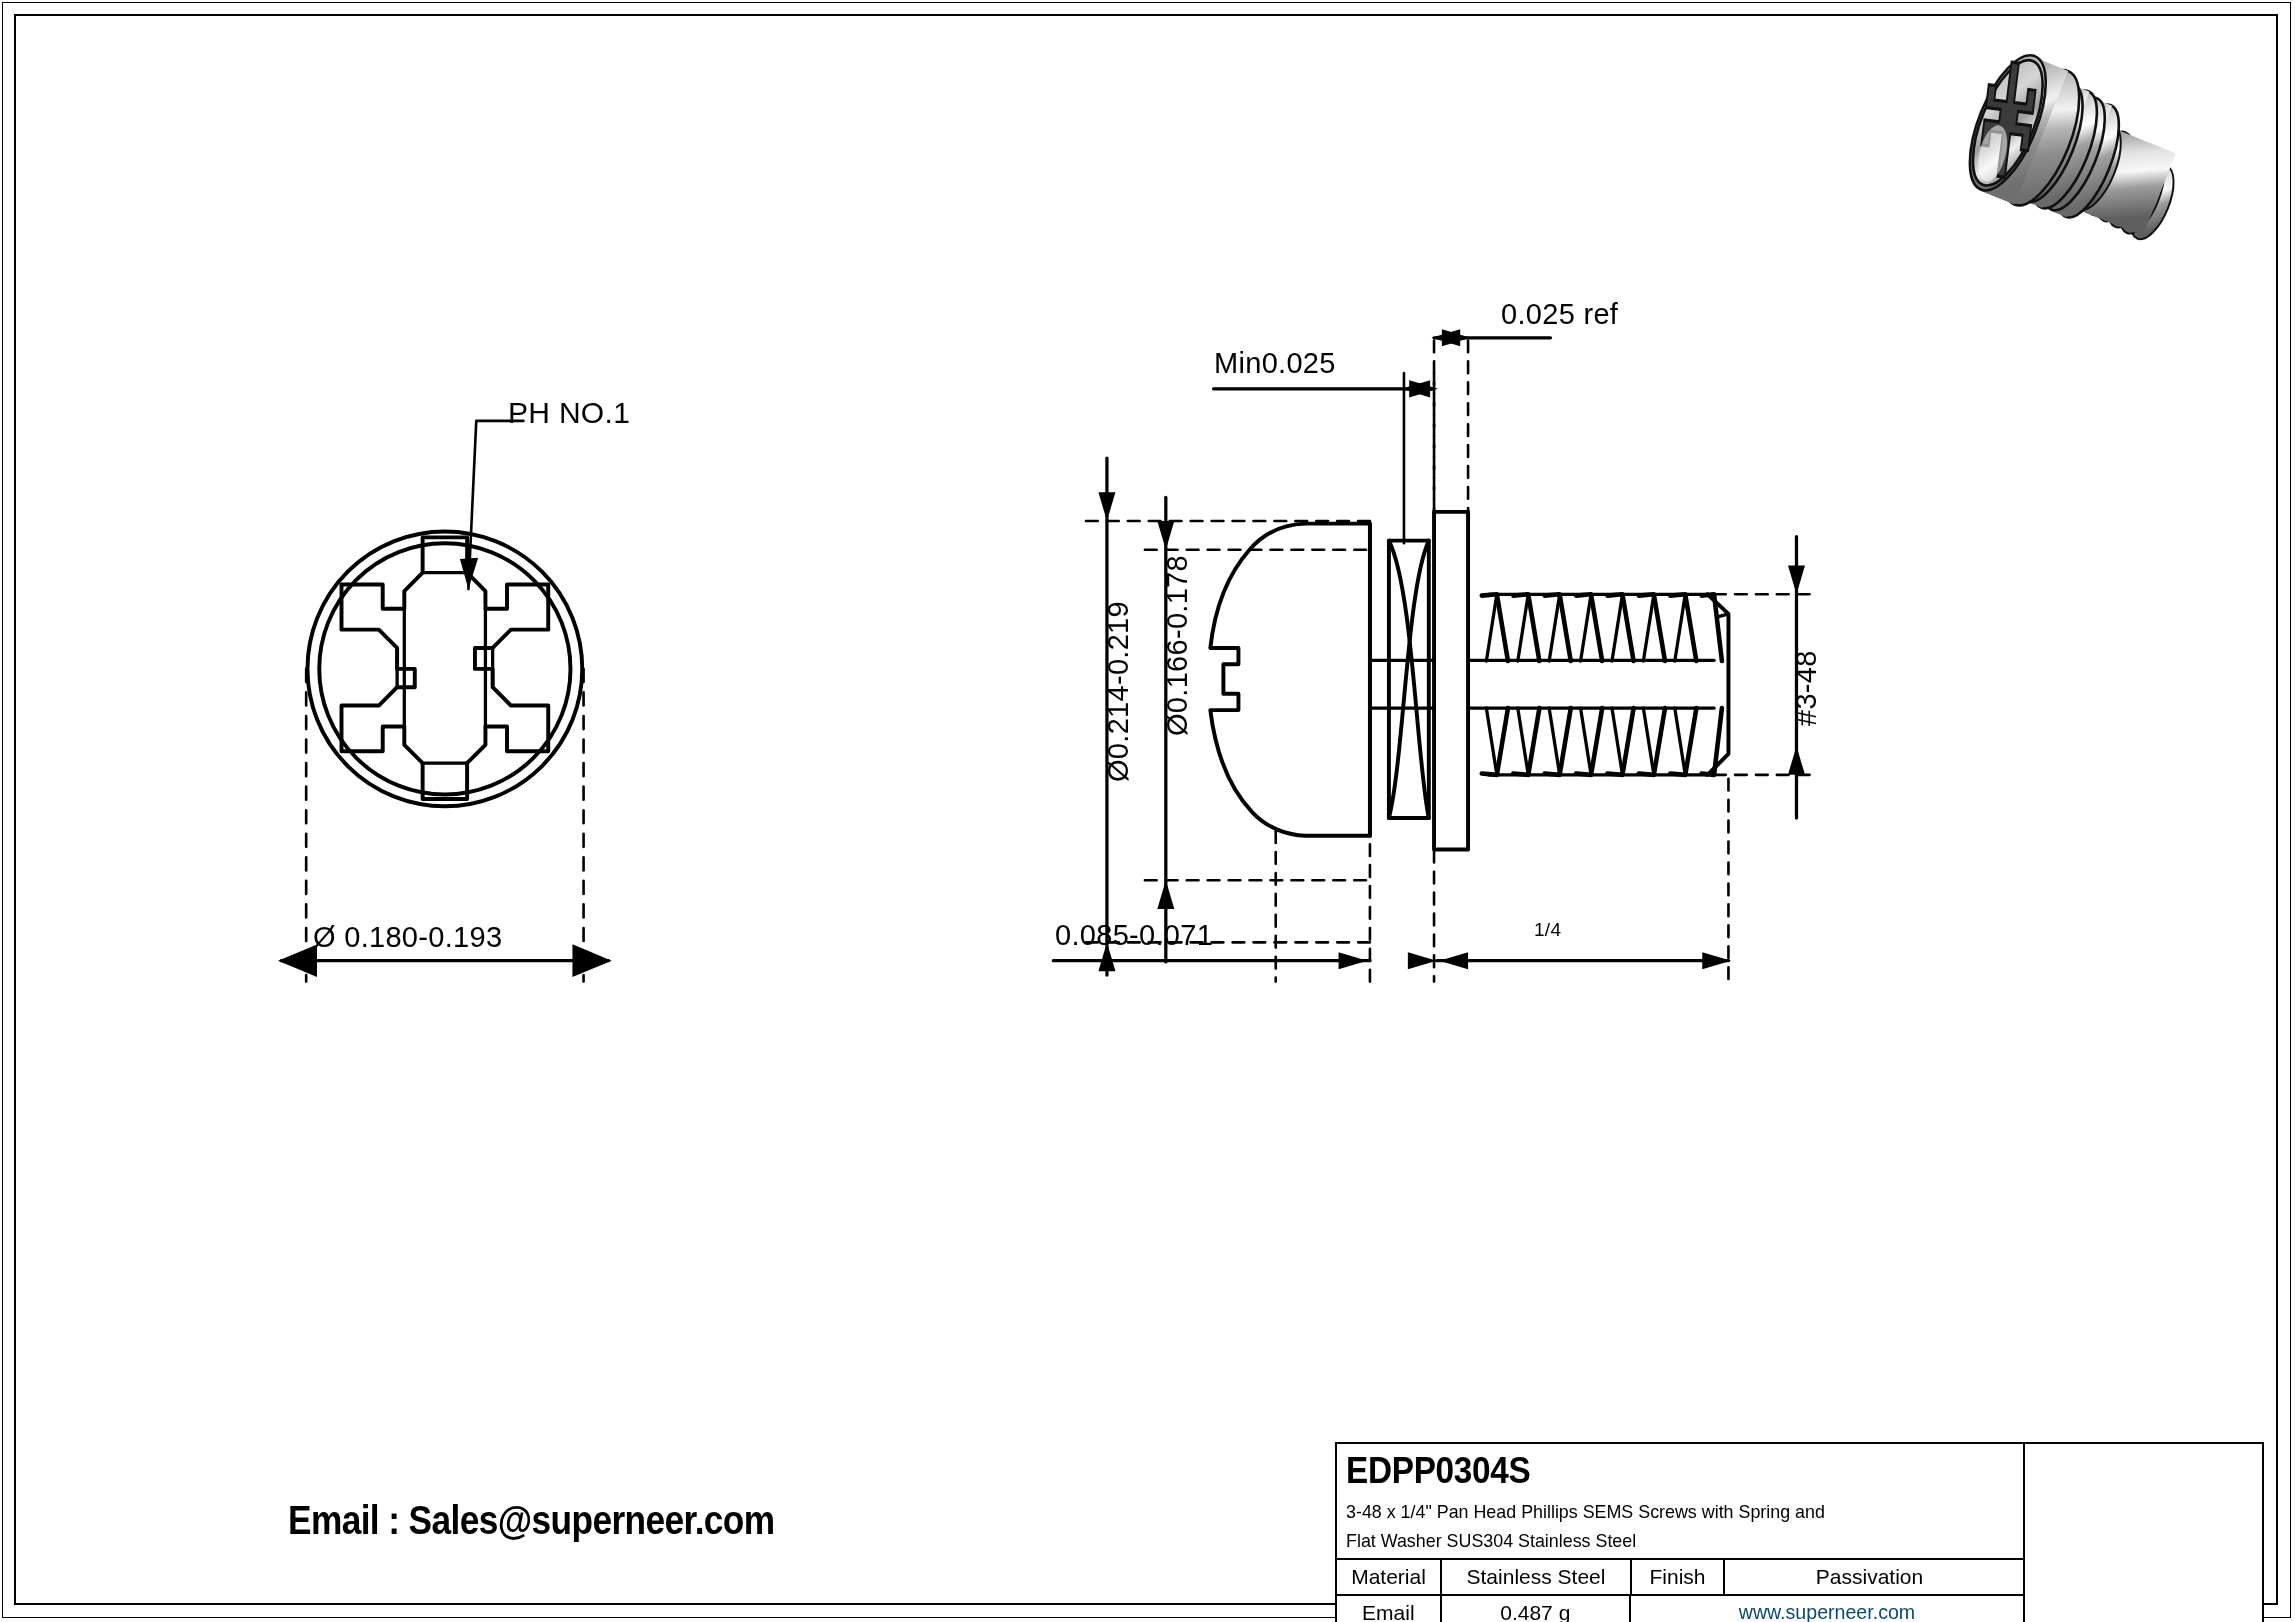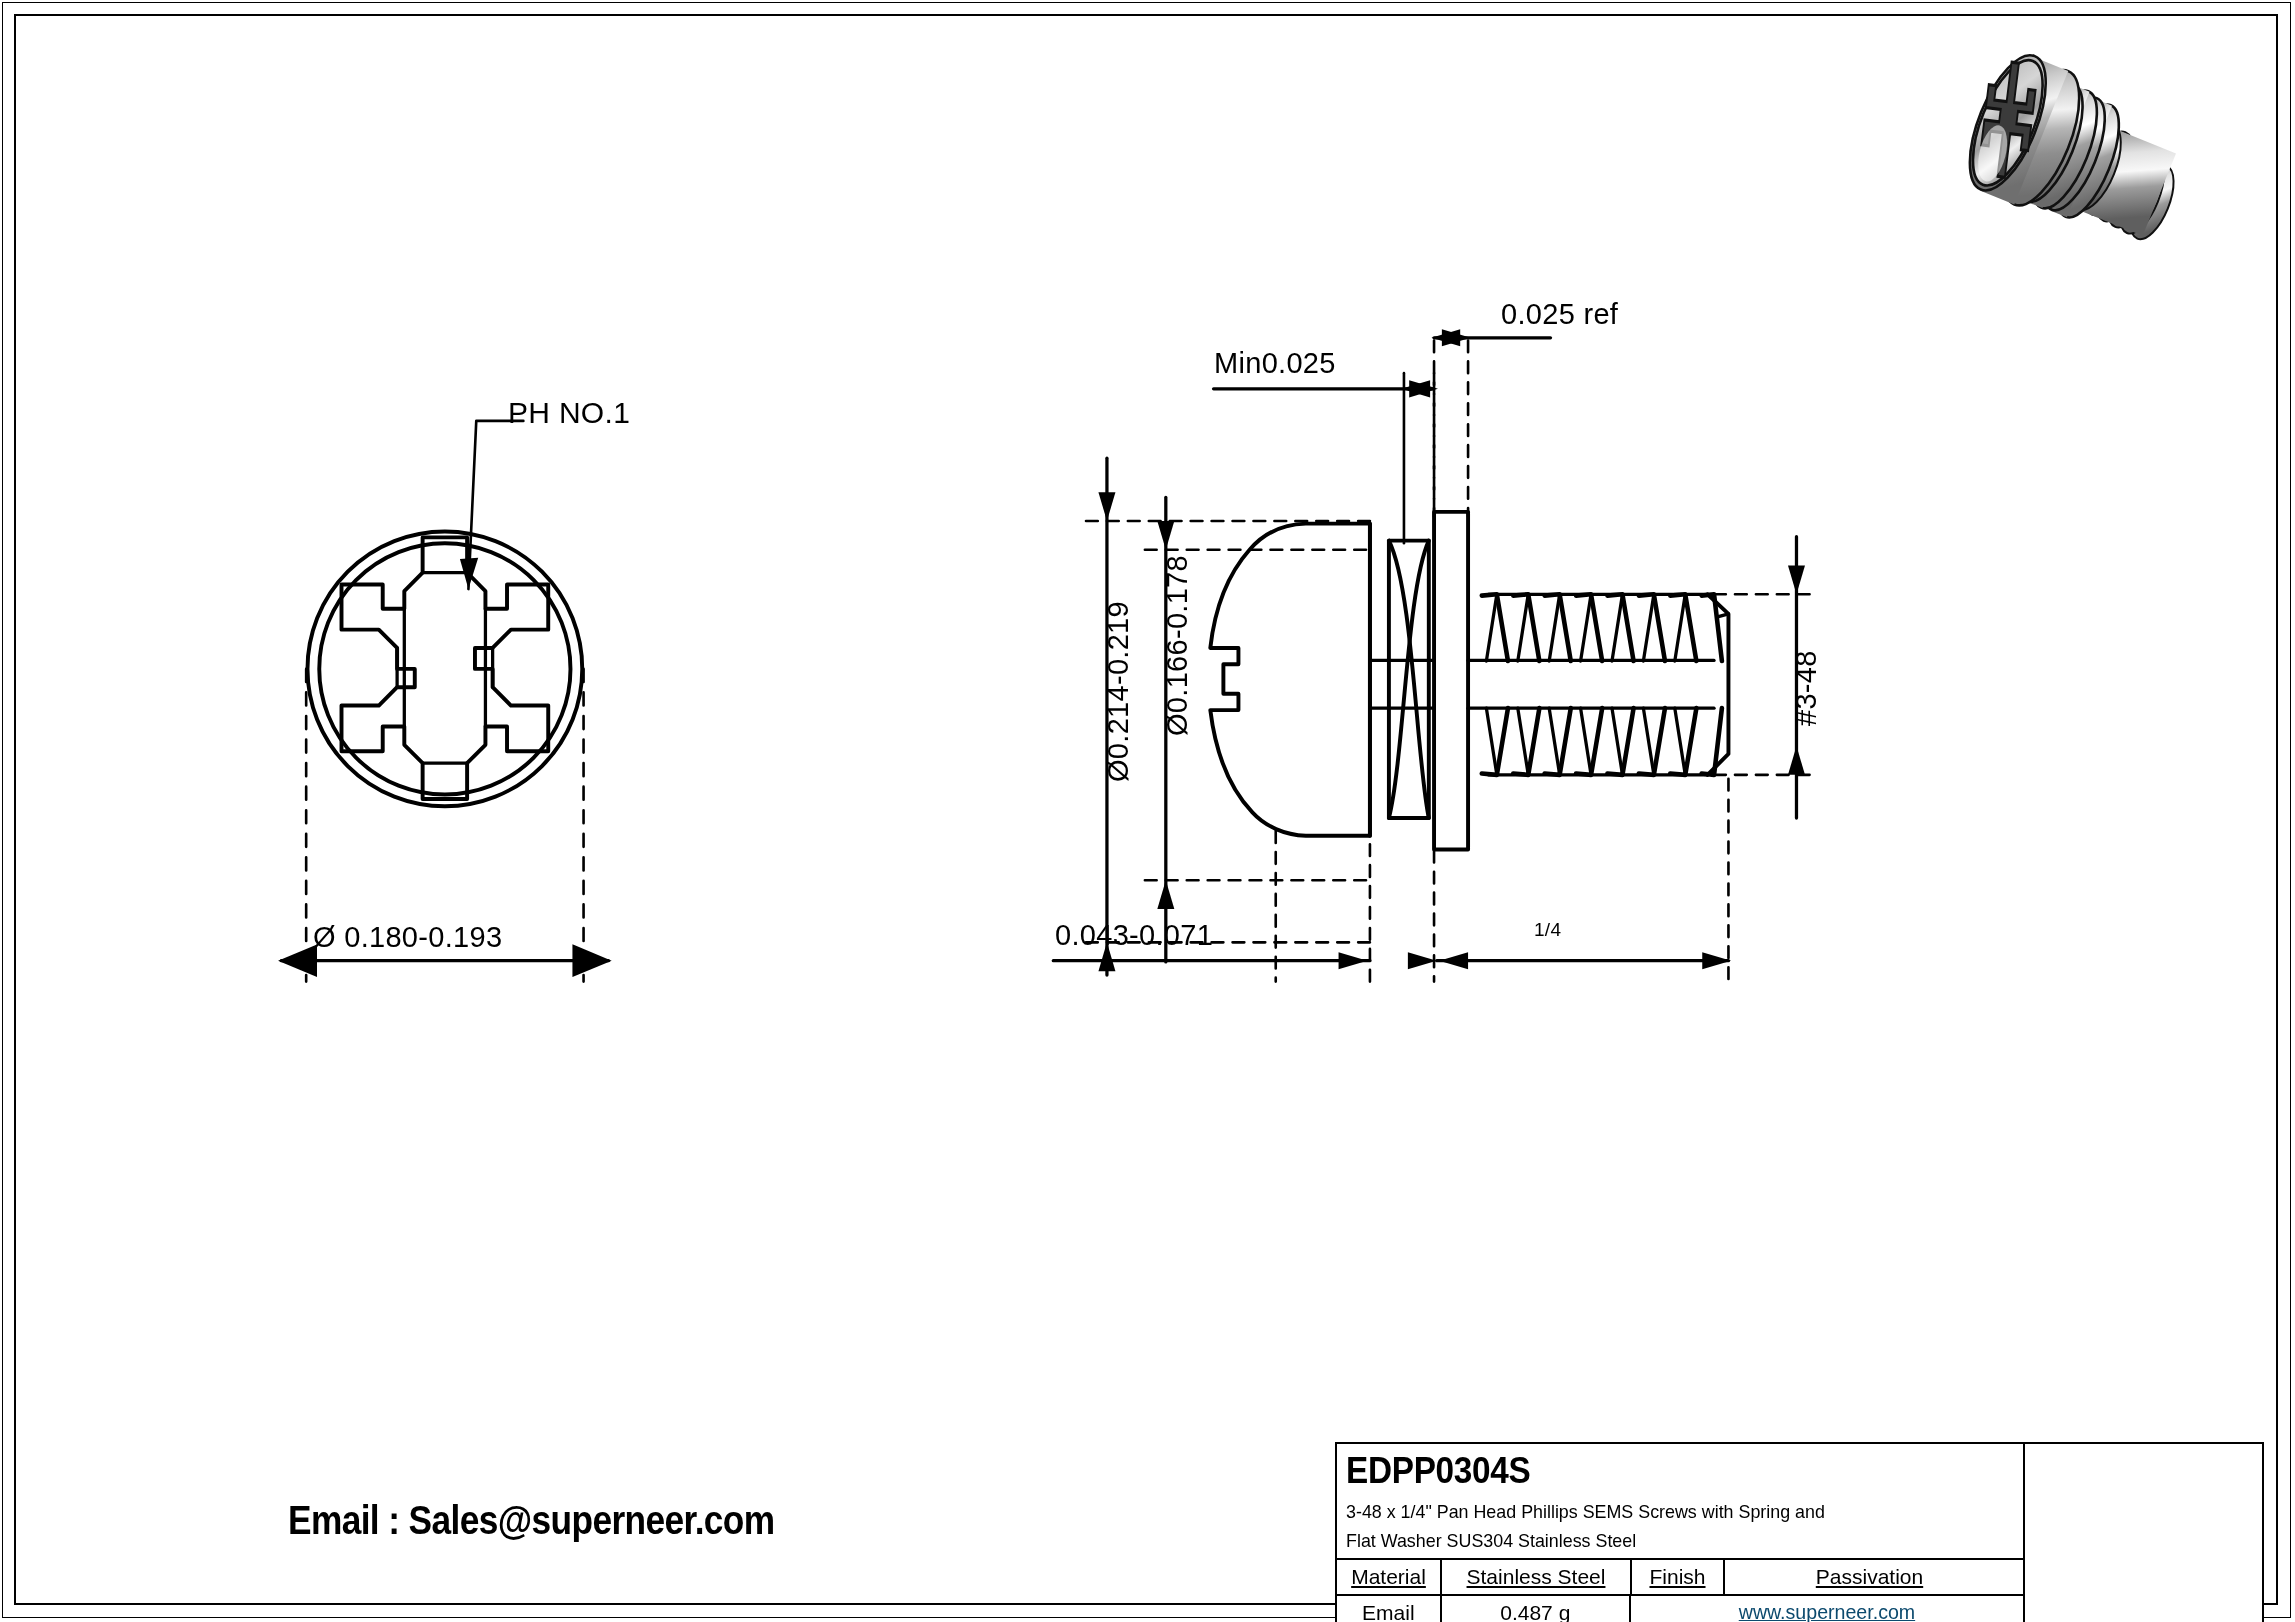--- a/index.html
+++ b/index.html
@@ -34,21 +34,21 @@
   #tb-desc{flex:1;padding:6.5px 9.2px 2.6px 9.2px;box-sizing:border-box;
       border-bottom:2px solid #000;}
   #tb-code{font-size:37px;font-weight:700;letter-spacing:-0.3px;line-height:1.08;
       transform:scaleX(0.9);transform-origin:0 0;}
   #tb-title{font-size:19px;line-height:1.5;margin-top:7.9px;
       transform:scaleX(0.94);transform-origin:0 0;}
   .tb-row{display:flex;height:41px;}
   .tb-row.first{border-bottom:2px solid #000;}
   .tb-cell{border-right:2px solid #000;box-sizing:border-box;
       display:flex;align-items:center;justify-content:center;
-      font-size:21px;padding:0 22px;text-decoration:underline;}
+      font-size:21px;padding:0 22px;}
   .tb-cell.last{border-right:none;}
   .c-mat{width:105px;}
   .c-matv{width:190px;}
   .c-fin{width:93px;}
   .c-finv{width:289px;}
   .c-wt{width:105px;}
   .c-wtv{width:190px;}
   .c-url{width:394px;color:#0c4a6e;font-size:19.6px;}
   #tb-right{flex:1;position:relative;}
   #logo-mark{position:absolute;left:52px;top:11.8px;width:79px;height:98px;}
@@ -216,21 +216,21 @@
 <div class="lbl dim" style="left:1501px;top:298px;font-size:29px;">0.025 ref</div>
 
 <div class="lbl dim" style="left:1214px;top:347px;font-size:29px;">Min0.025</div>
 
 <div class="lbl dim dim-rot" style="left:1102px;top:782px;font-size:29px;transform:rotate(-90deg);">Ø0.214-0.219</div>
 
 <div class="lbl dim dim-rot" style="left:1161px;top:736px;font-size:29px;transform:rotate(-90deg);">Ø0.166-0.178</div>
 
 <div class="lbl dim dim-rot" style="left:1790px;top:726px;font-size:29px;transform:rotate(-90deg);">#3-48</div>
 
-<div class="lbl dim" style="left:1055px;top:919px;font-size:29px;">0.043-0.071</div>
+<div class="lbl dim" style="left:1055px;top:919px;font-size:29px;">0.085-0.071</div>
 
 <div class="lbl dim" style="left:1534px;top:919px;font-size:19px;">1/4</div>
 
 <svg id="render3d" viewBox="0 0 520 400" xmlns="http://www.w3.org/2000/svg">
   <defs>
     <linearGradient id="gHead" x1="0" y1="0" x2="0.2" y2="1">
       <stop offset="0%" stop-color="#9a9a9a"></stop>
       <stop offset="18%" stop-color="#c9c9c9"></stop>
       <stop offset="38%" stop-color="#f2f2f2"></stop>
       <stop offset="52%" stop-color="#b5b5b5"></stop>

